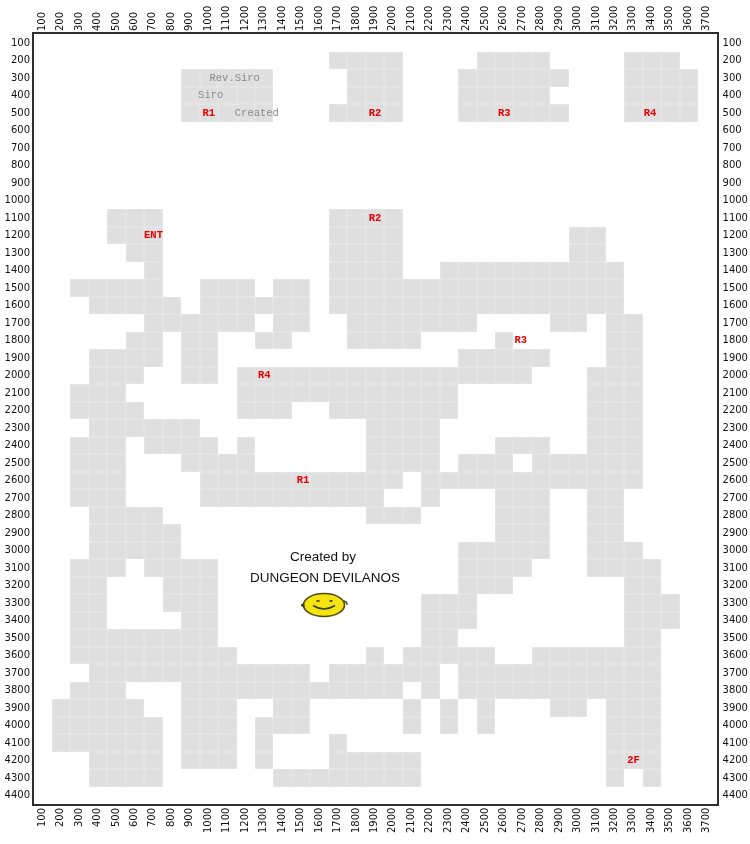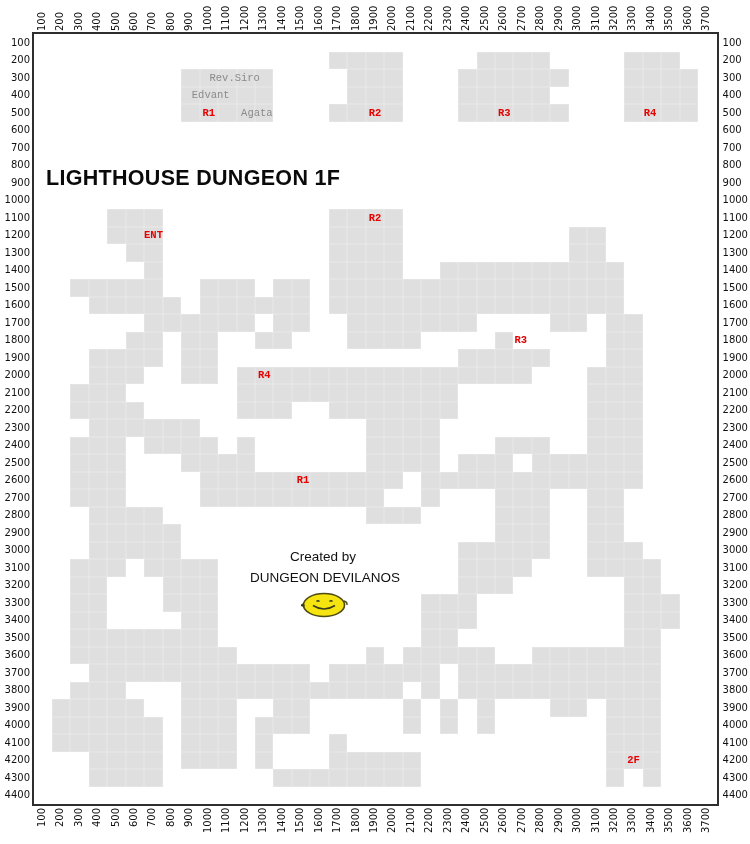--- a/index.html
+++ b/index.html
@@ -20,21 +20,20 @@
   #title{position:absolute;left:46px;top:166px;font-size:21.5px;font-weight:bold;color:#0a0a0a;
          letter-spacing:0.3px;white-space:nowrap;}
   .credit{position:absolute;transform:translateX(-50%);color:#111;font-size:13.5px;white-space:nowrap;}
   #lemon{position:absolute;}
 </style>
 </head>
 <body>
 
 <div id="stage">
   <div id="plot" style="left: 33.5px; top: 34px; width: 683.02px; height: 770px;"></div>
-  <div id="title">LIGHTHOUSE DUNGEON 1F</div>
   <div class="credit" id="credit1" style="left: 323px; top: 549px;">Created by</div>
   <div class="credit" id="credit2" style="left: 325px; top: 570px;">DUNGEON DEVILANOS</div>
   <svg id="lemon" width="50" height="30" viewBox="0 0 50 30" style="left: 299px; top: 590px;">
     <ellipse cx="25" cy="15" rx="20.5" ry="11.5" fill="#f6e411" stroke="#4d4a12" stroke-width="1.6"></ellipse>
     <path d="M4.5 13.5 q-3 0 -2.5 2.5 q2 1.5 4 0 z" fill="#3a3a1a"></path>
     <path d="M45 11 q3.5 1 3 4" fill="none" stroke="#4d4a12" stroke-width="1.4"></path>
     <path d="M17.5 11.5 q1.5 -1.5 3 0" fill="none" stroke="#3a3a1a" stroke-width="1.4"></path>
     <path d="M30.5 11.5 q1.5 -1.5 3 0" fill="none" stroke="#3a3a1a" stroke-width="1.4"></path>
     <path d="M14 15.5 q11 7 22 0" fill="none" stroke="#3a3a1a" stroke-width="1.5"></path>
   </svg>
@@ -802,23 +801,23 @@
     <div class="cell" style="left: 291.94px; top: 769px; width: 18.46px; height: 17.5px; background: rgb(223, 223, 223);"></div>
     <div class="cell" style="left: 310.4px; top: 769px; width: 18.46px; height: 17.5px; background: rgb(223, 223, 223);"></div>
     <div class="cell" style="left: 328.86px; top: 769px; width: 18.46px; height: 17.5px; background: rgb(223, 223, 223);"></div>
     <div class="cell" style="left: 347.32px; top: 769px; width: 18.46px; height: 17.5px; background: rgb(223, 223, 223);"></div>
     <div class="cell" style="left: 365.78px; top: 769px; width: 18.46px; height: 17.5px; background: rgb(223, 223, 223);"></div>
     <div class="cell" style="left: 384.24px; top: 769px; width: 18.46px; height: 17.5px; background: rgb(223, 223, 223);"></div>
     <div class="cell" style="left: 402.7px; top: 769px; width: 18.46px; height: 17.5px; background: rgb(223, 223, 223);"></div>
     <div class="cell" style="left: 605.76px; top: 769px; width: 18.46px; height: 17.5px; background: rgb(223, 223, 223);"></div>
     <div class="cell" style="left: 642.68px; top: 769px; width: 18.46px; height: 17.5px; background: rgb(223, 223, 223);"></div>
     <div class="maplabel gray" style="left: 234.714px; top: 77.75px;">Rev.Siro</div>
-    <div class="maplabel gray" style="left: 210.716px; top: 95.25px;">Edvant</div>
+    <div class="maplabel gray" style="left: 210.716px; top: 95.25px;">Siro</div>
     <div class="maplabel red" style="left: 208.87px; top: 112.75px;">R1</div>
-    <div class="maplabel gray" style="left: 256.866px; top: 112.75px;">Agata</div>
+    <div class="maplabel gray" style="left: 256.866px; top: 112.75px;">Created</div>
     <div class="maplabel red" style="left: 375.01px; top: 112.75px;">R2</div>
     <div class="maplabel red" style="left: 504.23px; top: 112.75px;">R3</div>
     <div class="maplabel red" style="left: 650.064px; top: 112.75px;">R4</div>
     <div class="maplabel red" style="left: 375.01px; top: 217.75px;">R2</div>
     <div class="maplabel red" style="left: 153.49px; top: 235.25px;">ENT</div>
     <div class="maplabel red" style="left: 520.844px; top: 340.25px;">R3</div>
     <div class="maplabel red" style="left: 264.25px; top: 375.25px;">R4</div>
     <div class="maplabel red" style="left: 303.016px; top: 480.25px;">R1</div>
     <div class="maplabel red" style="left: 633.45px; top: 760.25px;">2F</div>
   </div>

